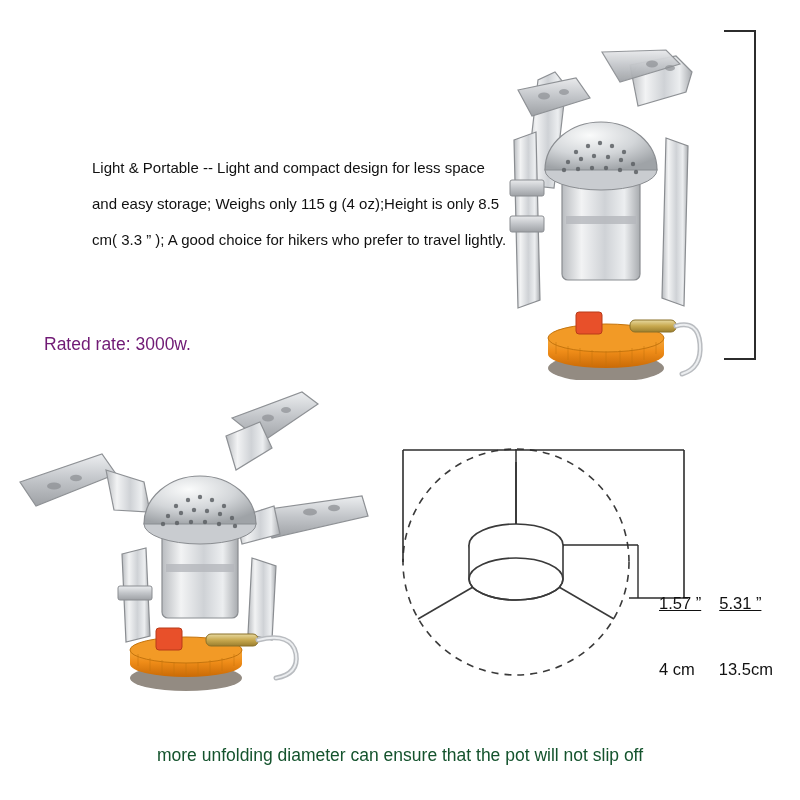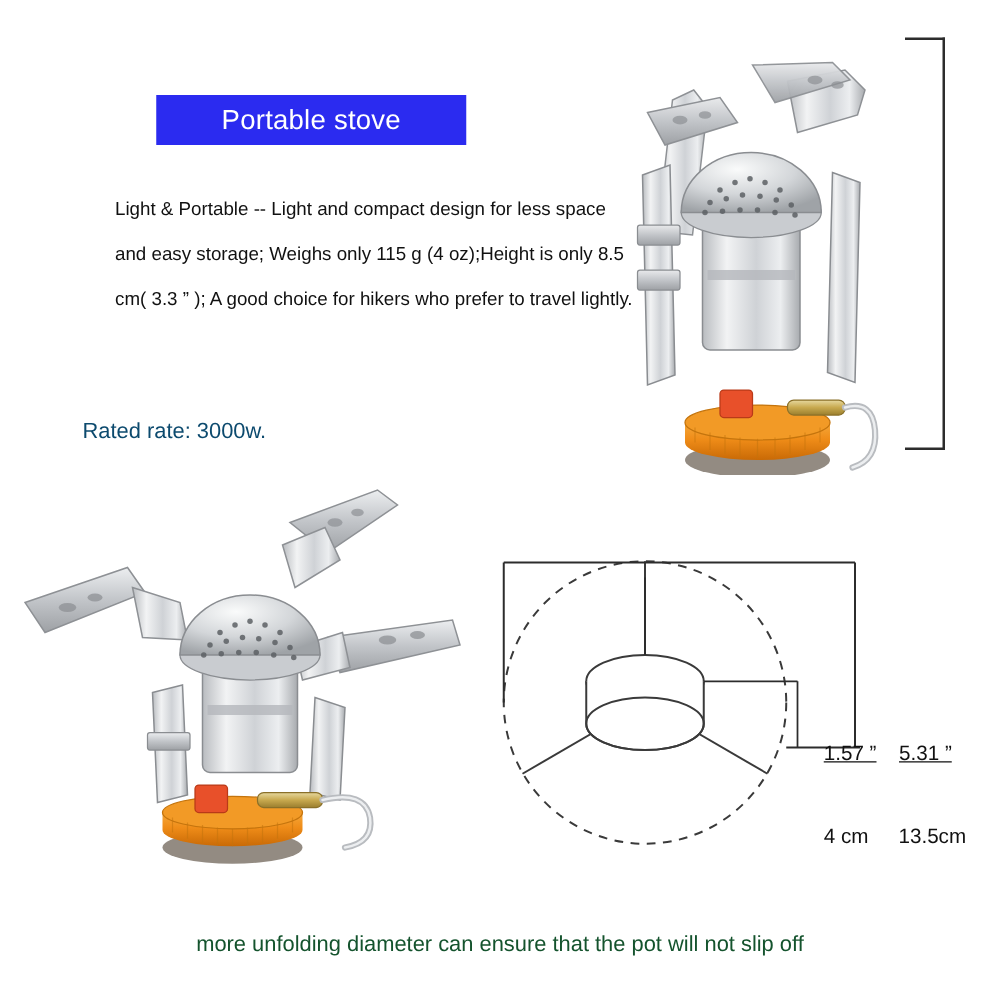--- a/index.html
+++ b/index.html
@@ -48,22 +48,21 @@
     font-size: 15px;
     line-height: 36px;
     color: #111;
     margin-left: 48px;
   }
   .rated {
     position: absolute;
     left: 44px;
     top: 334px;
     font-size: 17.5px;
-    color: #0c4a6e;
-    margin-left: 22px;
+    color: #701a75;
   }
 
   .caption {
     position: absolute;
     left: 0;
     top: 745px;
     width: 800px;
     text-align: center;
     font-size: 17.5px;
     color: #14532d;
@@ -94,23 +93,20 @@
   #stove-bottom { left: 10px; top: 378px; width: 370px; height: 320px; }
 
   
   #diagram { position: absolute; left: 398px; top: 432px; width: 300px; height: 266px; }
 </style>
 </head>
 <body>
 
 <div class="page">
 
-  <div class="title-badge">
-    <span>Portable stove</span>
-  </div>
 
   <div class="desc">Light &amp; Portable -- Light and compact design for less space and easy storage; Weighs only 115 g (4 oz);Height is only 8.5 cm( 3.3 ” ); A good choice for hikers who prefer to travel lightly.</div>
   <div class="rated">Rated rate: 3000w.</div>
 
   <div class="stove" id="stove-top">
     <svg width="240" height="360" viewBox="0 0 240 360">
       <defs>
         <linearGradient id="steelV" x1="0" y1="0" x2="1" y2="0">
           <stop offset="0%" stop-color="#b9bcc0"></stop>
           <stop offset="25%" stop-color="#f2f3f4"></stop>

